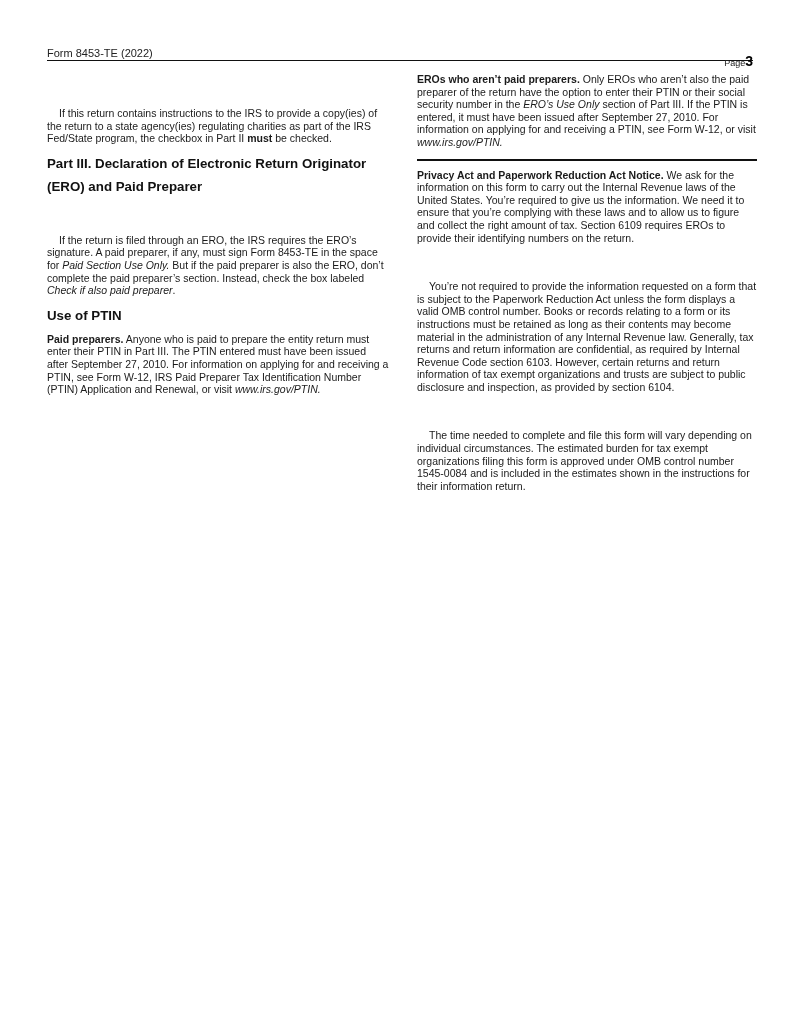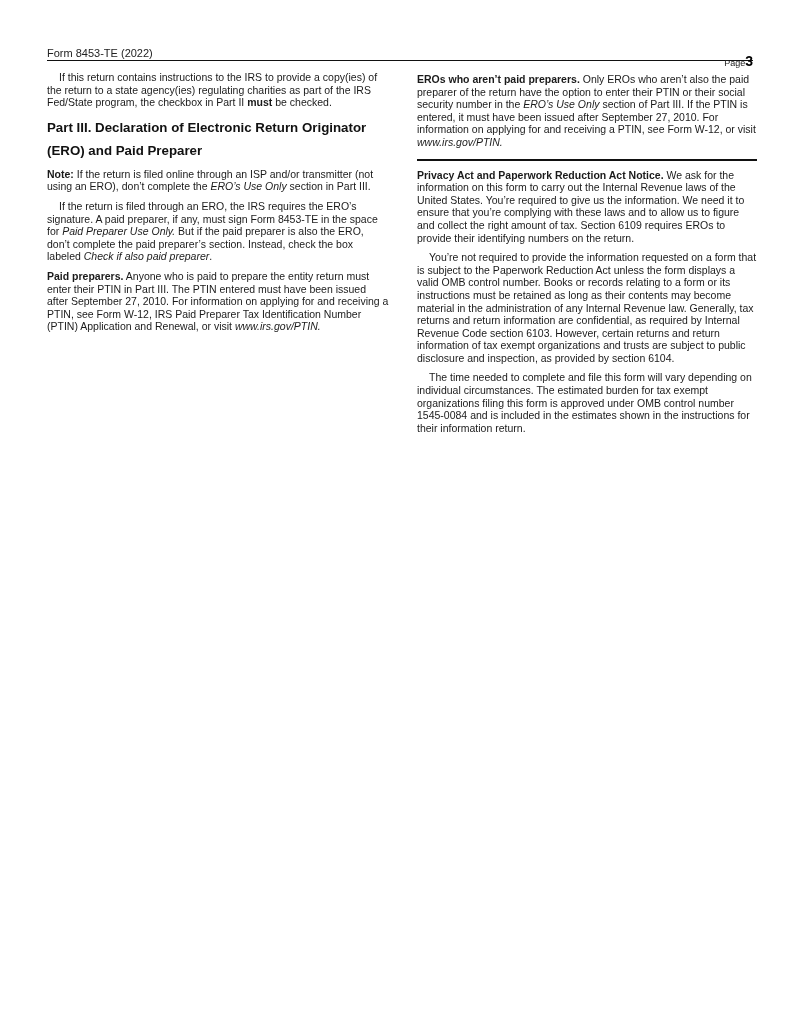--- a/index.html
+++ b/index.html
@@ -7,44 +7,44 @@
          font-family: "Liberation Sans", sans-serif; color: #1a1a1a; }
   .header { position: absolute; left: 47px; top: 40px; width: 706px; height: 20px;
             border-bottom: 1.5px solid #111; }
   .form-id { position: absolute; left: 0; top: 7px; font-size: 11px; color: #222; }
   .page-num { position: absolute; right: 0; top: 13px; font-size: 9px; color: #222; }
   .page-num b { font-size: 14px; font-weight: bold; color: #000; }
   .col { position: absolute; top: 71px; width: 342px; font-size: 10.5px; line-height: 12.6px; }
   .col.left { left: 47px; }
   .col.right { left: 417px; width: 340px; top: 73px; }
   p { margin: 0 0 7px 0; }
-  p.indent { text-indent: 12px; }
+  p.indent { text-indent: 12px; margin-top: 36px; }
   h2 { font-size: 13.3px; line-height: 23px; font-weight: bold; margin: 6px 0 6px 0; color: #111; }
   .rule { border-top: 2.2px solid #111; margin: 10px 0 8px 0; }
   b { font-weight: bold; }
   i { font-style: italic; }
 </style>
 </head>
 <body>
 
 <div class="header">
   <span class="form-id">Form 8453-TE (2022)</span>
   <span class="page-num"><span>Page</span><b>3</b></span>
 </div>
 
 <div class="col left">
   <p class="indent"><span>If this return contains instructions to the IRS to provide a copy(ies) of the return to a state agency(ies) regulating charities as part of the IRS Fed/State program, the checkbox in Part II </span><b>must</b><span> be checked.</span></p>
 
   <h2>Part III. Declaration of Electronic Return Originator (ERO) and Paid Preparer</h2>
 
-  <p><b>Note:</b><span> If the return is filed online through an ISP and/or transmitter (not using an ERO), don’t complete the </span><i>ERO’s Use Only</i><span> section in Part III.</span></p>
 
-  <p class="indent"><span>If the return is filed through an ERO, the IRS requires the ERO’s signature. A paid preparer, if any, must sign Form 8453-TE in the space for </span><i>Paid Preparer Use Only.</i><span> But if the paid preparer is also the ERO, don’t complete the paid preparer’s section. Instead, check the box labeled </span><i>Check if also paid preparer</i><span>.</span></p>
+  <p class="indent"><span>If the return is filed through an ERO, the IRS requires the ERO’s signature. A paid preparer, if any, must sign Form 8453-TE in the space for </span><i>Paid Section Use Only.</i><span> But if the paid preparer is also the ERO, don’t complete the paid preparer’s section. Instead, check the box labeled </span><i>Check if also paid preparer</i><span>.</span></p>
 
 
+  <h2>Use of PTIN</h2>
 
   <p><b>Paid preparers.</b><span> Anyone who is paid to prepare the entity return must enter their PTIN in Part III. The PTIN entered must have been issued after September 27, 2010. For information on applying for and receiving a PTIN, see Form W-12, IRS Paid Preparer Tax Identification Number (PTIN) Application and Renewal, or visit </span><i>www.irs.gov/PTIN.</i></p>
 </div>
 
 <div class="col right">
   <p><b>EROs who aren’t paid preparers.</b><span> Only EROs who aren’t also the paid preparer of the return have the option to enter their PTIN or their social security number in the </span><i>ERO’s Use Only</i><span> section of Part III. If the PTIN is entered, it must have been issued after September 27, 2010. For information on applying for and receiving a PTIN, see Form W-12, or visit </span><i>www.irs.gov/PTIN.</i></p>
 
   <div class="rule"></div>
 
   <p><b>Privacy Act and Paperwork Reduction Act Notice.</b><span> We ask for the information on this form to carry out the Internal Revenue laws of the United States. You’re required to give us the information. We need it to ensure that you’re complying with these laws and to allow us to figure and collect the right amount of tax. Section 6109 requires EROs to provide their identifying numbers on the return.</span></p>

